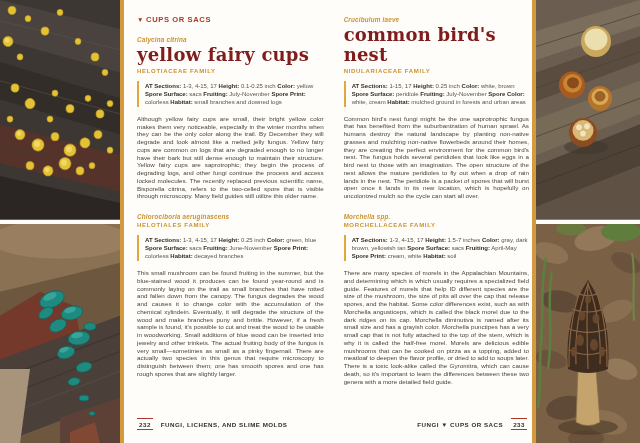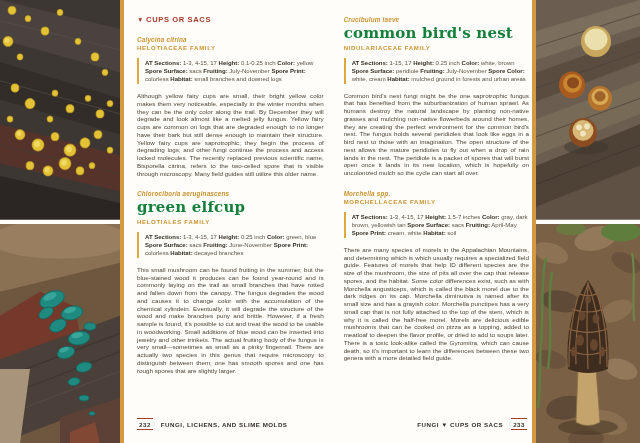--- a/index.html
+++ b/index.html
@@ -25,22 +25,22 @@
   .section-header {
     color:#a63c2a; font-size:7.6px; font-weight:bold; letter-spacing:0.6px;
     margin-bottom:12px;
   }
   .section-header .tri { font-size:6.5px; margin-right:2px; }
   .sci {
     color:#c9922f; font-size:6.3px; font-style:italic; font-weight:bold;
     margin-bottom:2px; letter-spacing:0.2px;
   }
   .title {
-    font-family:"DejaVu Serif", serif; font-weight:bold; color:#15803d;
-    font-size:15px; line-height:1.1; margin-bottom:3px; letter-spacing:0.2px;
+    font-family:"DejaVu Serif", serif; font-weight:bold; color:#7f1d1d;
+    font-size:18px; line-height:1.1; margin-bottom:3px; letter-spacing:0.2px;
   }
   .family {
     color:#c9922f; font-size:6px; font-weight:bold; letter-spacing:0.7px;
     margin-bottom:7px;
   }
   .stats {
     font-size:6px; line-height:1.34; color:#5a5146;
     border-left:2.5px solid #e0a83c; padding:1px 0 1px 6px; margin-bottom:8px;
     text-align:left;
   }
@@ -160,28 +160,28 @@
 
   <div class="pages">
 
     <section class="page page-left">
       <div class="section-header">
         <span class="tri">▼</span><span>CUPS OR SACS</span>
       </div>
 
       <article class="entry">
         <div class="sci">Calycina citrina</div>
+        <h2 class="title">yellow fairy cups</h2>
         <div class="family">HELOTIACEAE FAMILY</div>
         <p class="stats"><b>AT Sections:</b> 1-3, 4-15, 17 <b>Height:</b> 0.1-0.25 inch <b>Color:</b> yellow <b>Spore Surface:</b> sacs <b>Fruiting:</b> July-November <b>Spore Print:</b> colorless <b>Habitat:</b> small branches and downed logs</p>
         <p class="body-text">Although yellow fairy cups are small, their bright yellow color makes them very noticeable, especially in the winter months when they can be the only color along the trail. By December they will degrade and look almost like a melted jelly fungus. Yellow fairy cups are common on logs that are degraded enough to no longer have their bark but still dense enough to maintain their structure. Yellow fairy cups are saprotrophic; they begin the process of degrading logs, and other fungi continue the process and access locked molecules. The recently replaced previous scientific name, Bisporella citrina, refers to the two-celled spore that is visible through microscopy. Many field guides still utilize this older name.</p>
       </article>
 
       <article class="entry">
         <div class="sci">Chlorociboria aeruginascens</div>
-        <h2 class="title">green elfcup</h2>
         <div class="family">HELOTIALES FAMILY</div>
         <p class="stats"><b>AT Sections:</b> 1-3, 4-15, 17 <b>Height:</b> 0.25 inch <b>Color:</b> green, blue <b>Spore Surface:</b> sacs <b>Fruiting:</b> June-November <b>Spore Print:</b> colorless <b>Habitat:</b> decayed branches</p>
         <p class="body-text">This small mushroom can be found fruiting in the summer, but the blue-stained wood it produces can be found year-round and is commonly laying on the trail as small branches that have rotted and fallen down from the canopy. The fungus degrades the wood and causes it to change color with the accumulation of the chemical xylindein. Eventually, it will degrade the structure of the wood and make branches puny and brittle. However, if a fresh sample is found, it's possible to cut and treat the wood to be usable in woodworking. Small additions of blue wood can be inserted into jewelry and other trinkets. The actual fruiting body of the fungus is very small—sometimes as small as a pinky fingernail. There are actually two species in this genus that require microscopy to distinguish between them; one has smooth spores and one has rough spores that are slightly larger.</p>
       </article>
 
       <footer class="page-footer footer-left">
         <span class="pnum">232</span>
         <span class="ftext">FUNGI, LICHENS, AND SLIME MOLDS</span>
       </footer>
     </section>

